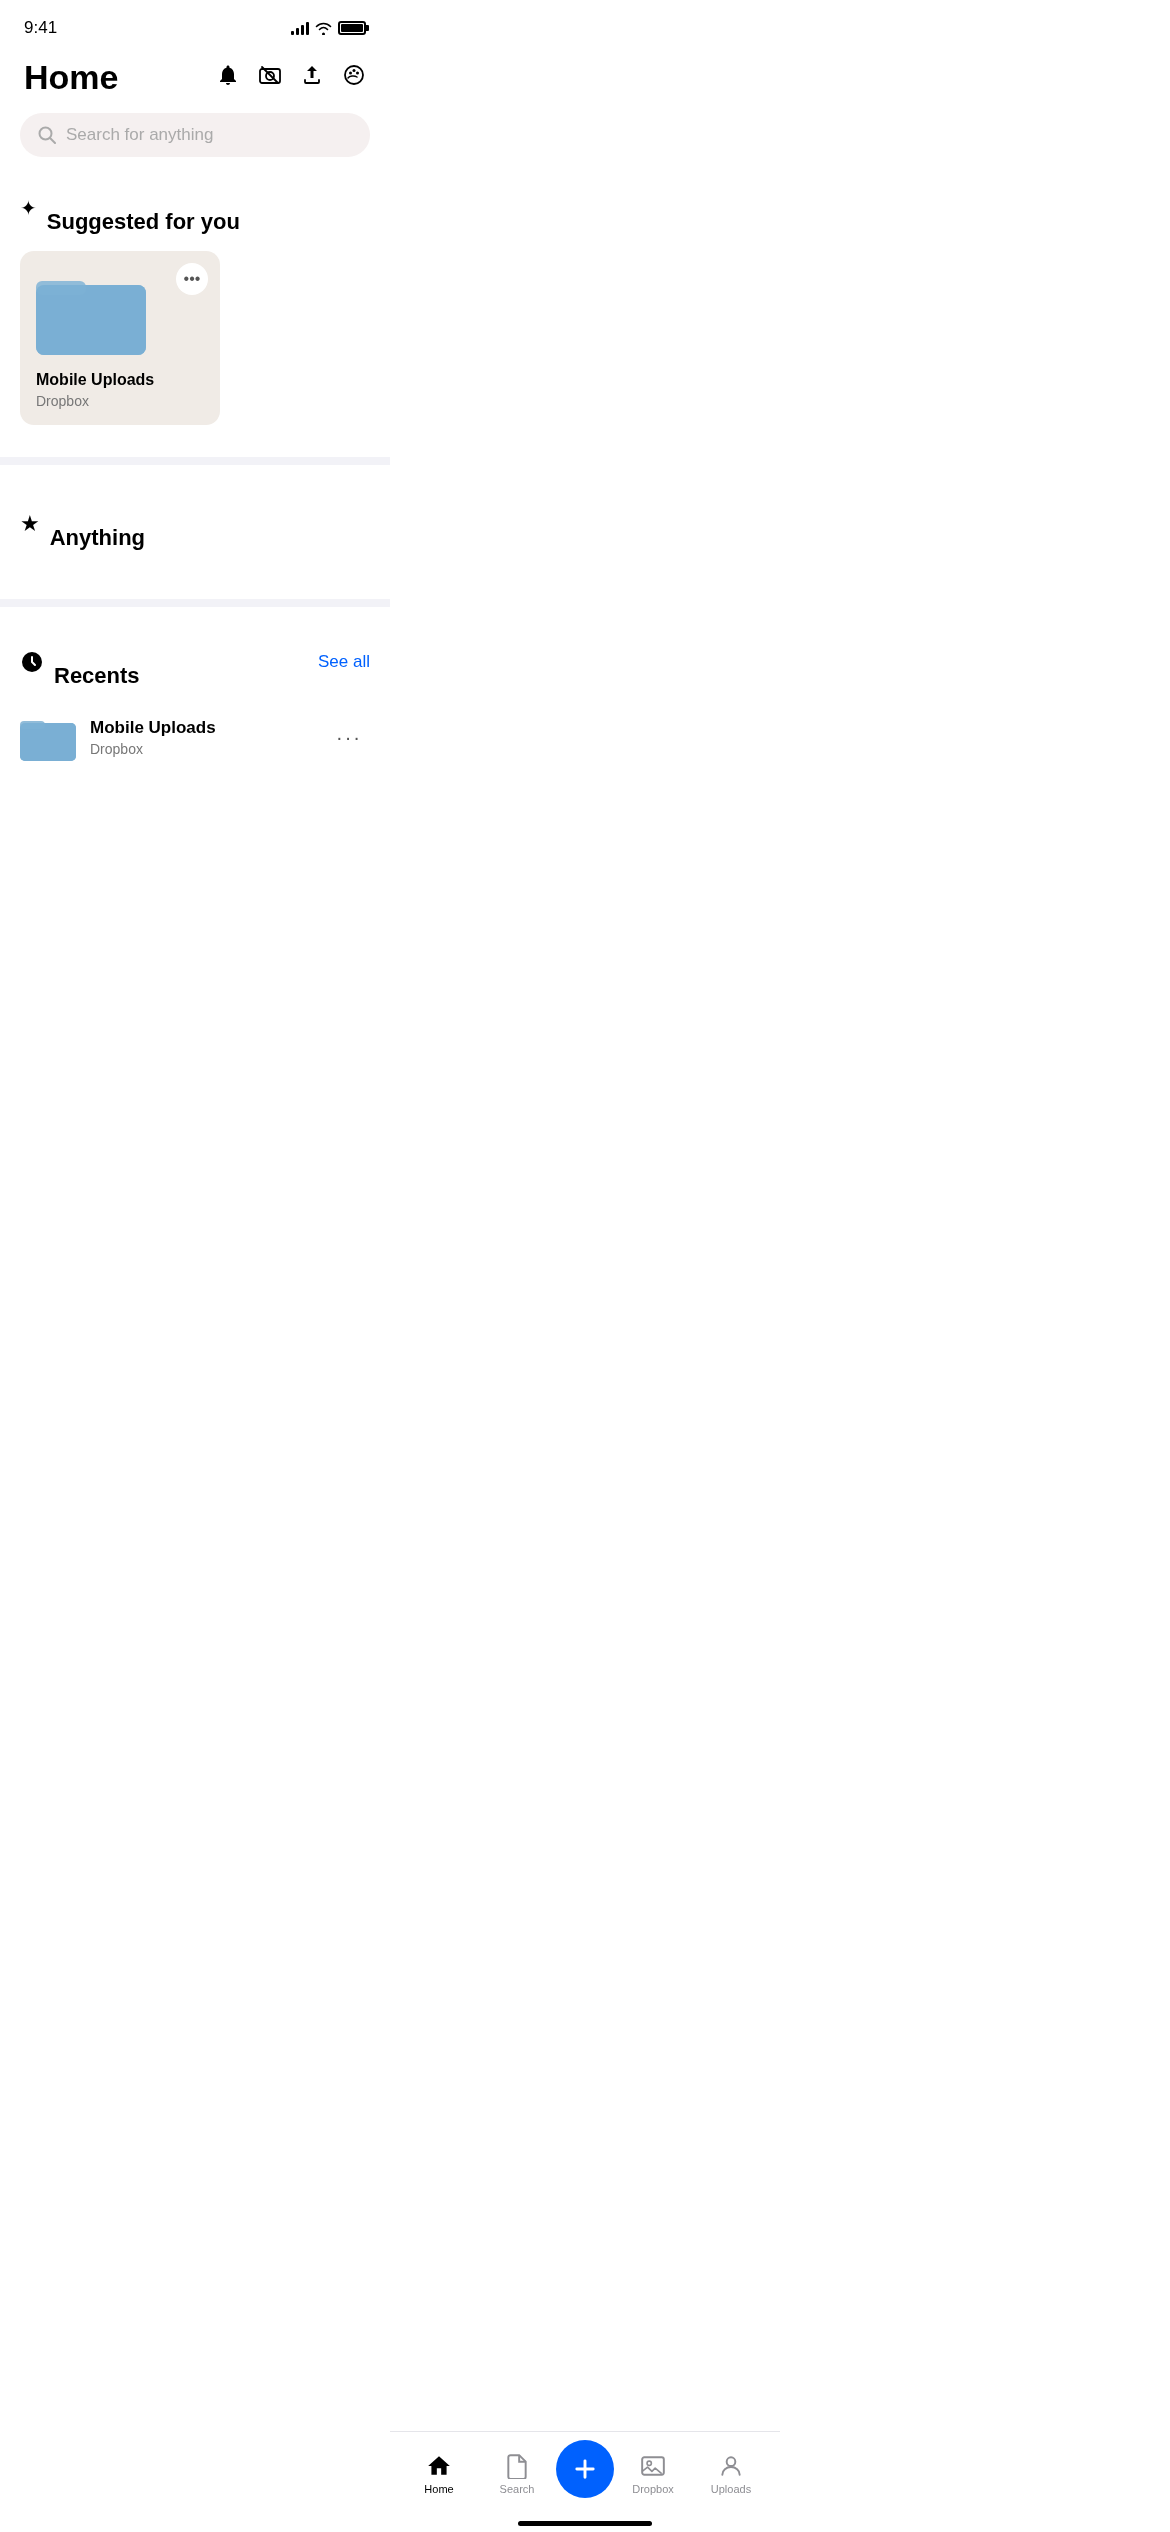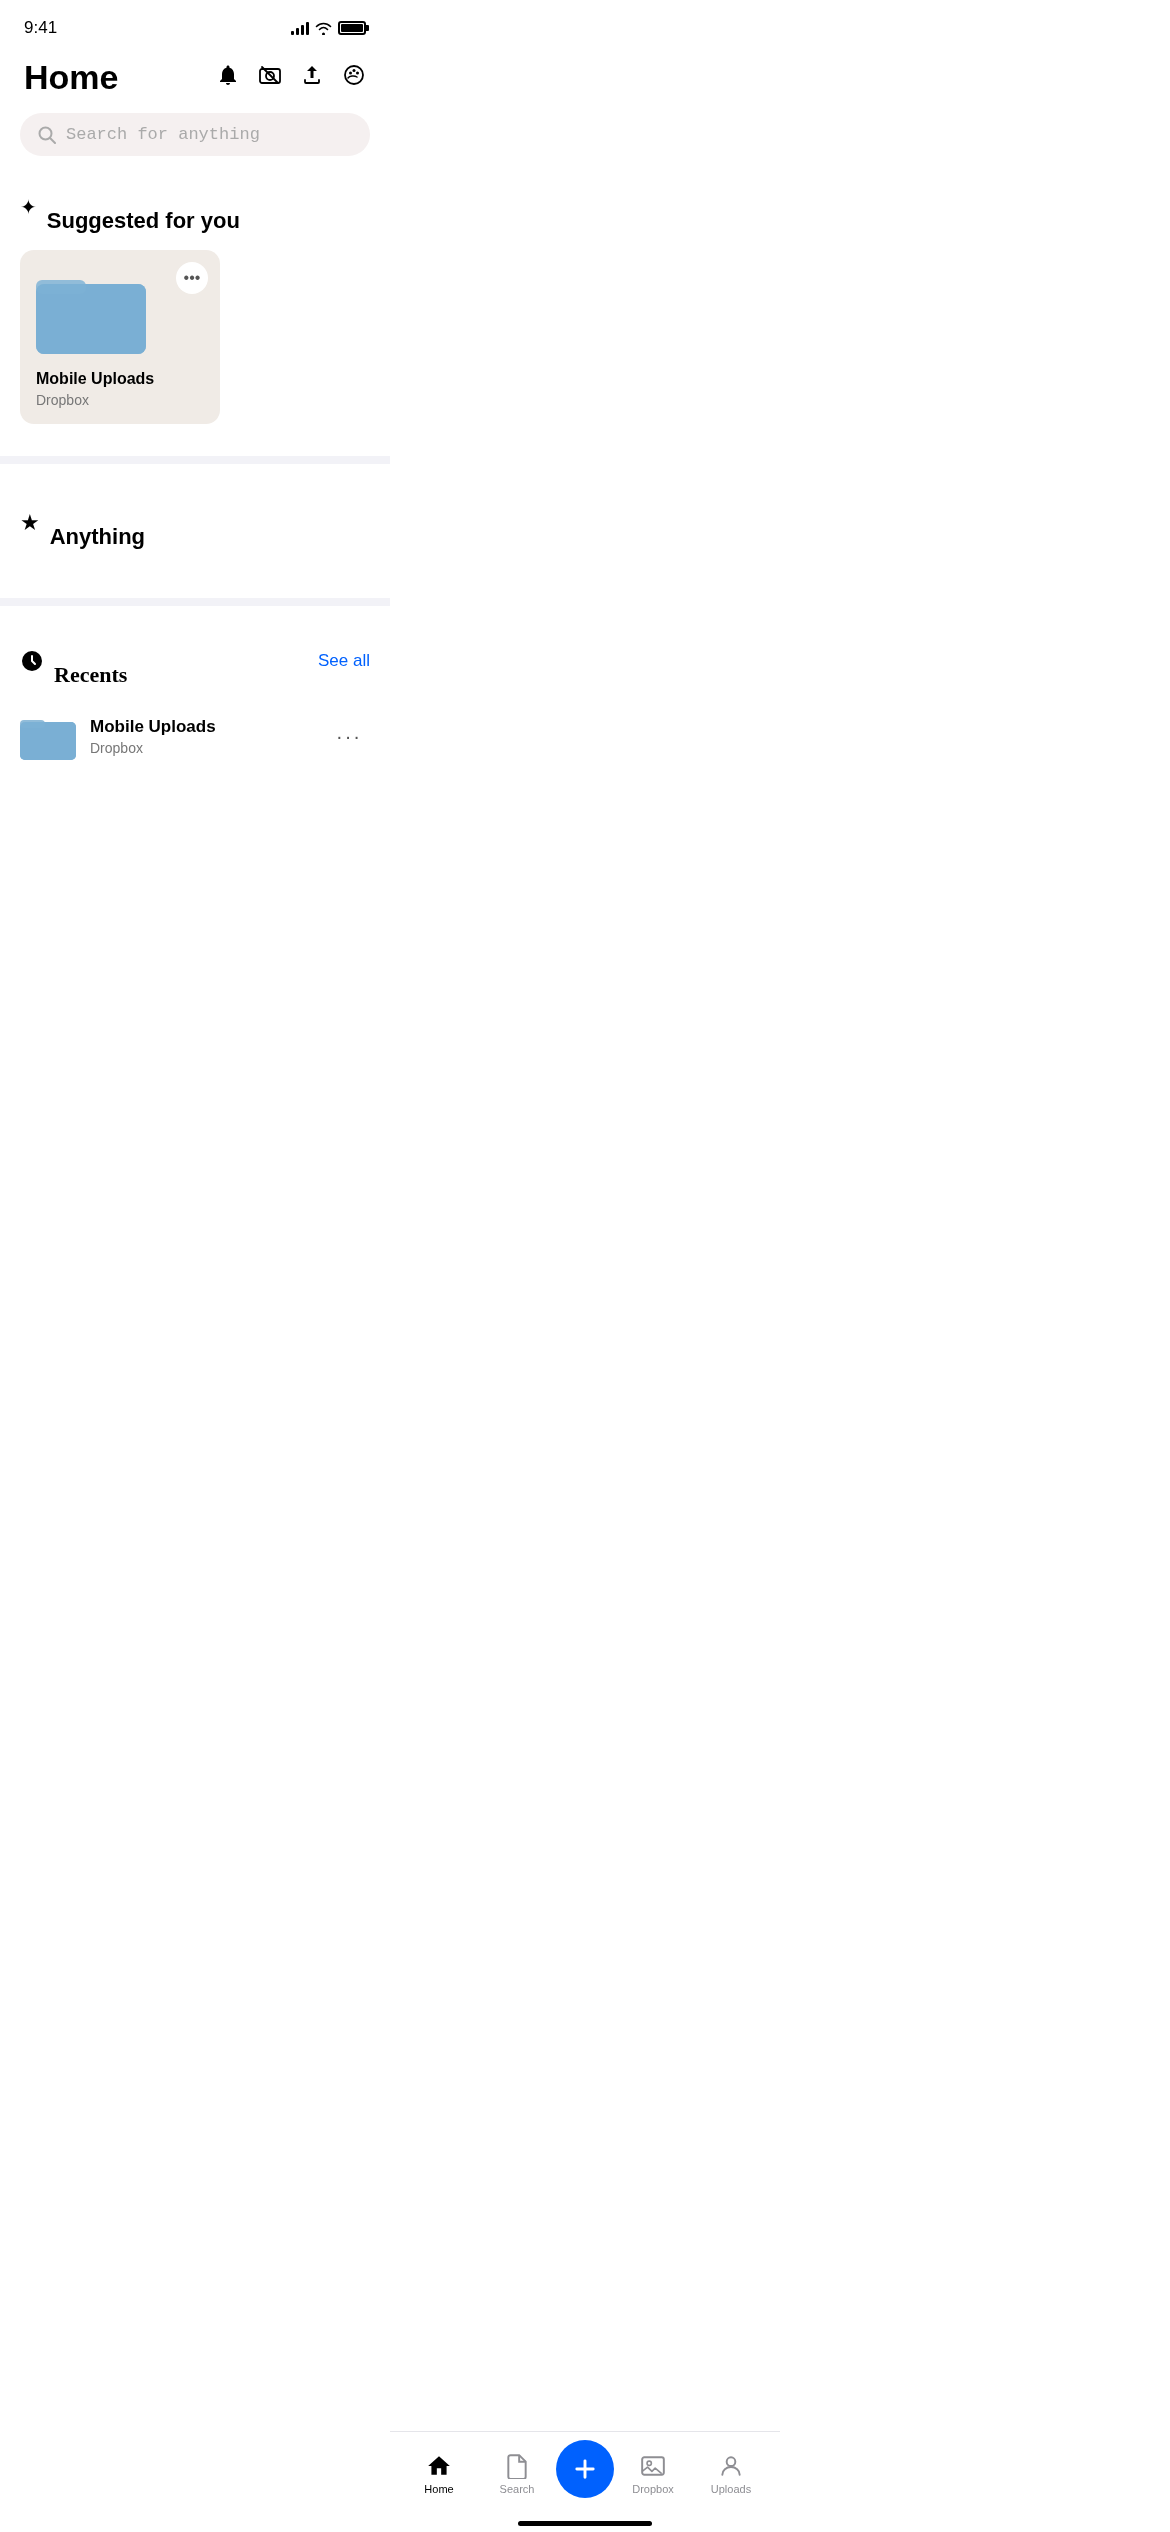--- a/index.html
+++ b/index.html
@@ -106,21 +106,20 @@
 
     
     .search-bar {
       margin: 0 20px 24px 20px;
       background: #f5f0f0;
       border-radius: 30px;
       padding: 12px 18px;
       display: flex;
       align-items: center;
       gap: 10px;
-      font-family: Liberation Mono, monospace;
     }
 
     .search-placeholder {
       color: #aaa;
       font-size: 17px;
       flex: 1;
     }
 
     
     .section {
@@ -211,21 +210,20 @@
       display: flex;
       justify-content: space-between;
       align-items: center;
       padding: 20px 20px 12px 20px;
     }
 
     .recents-title-wrapper {
       display: flex;
       align-items: center;
       gap: 10px;
-      font-family: Liberation Serif, serif;
     }
 
     .see-all-btn {
       color: #0061fe;
       font-size: 17px;
       font-weight: 500;
       cursor: pointer;
     }
 
     .recent-item {

